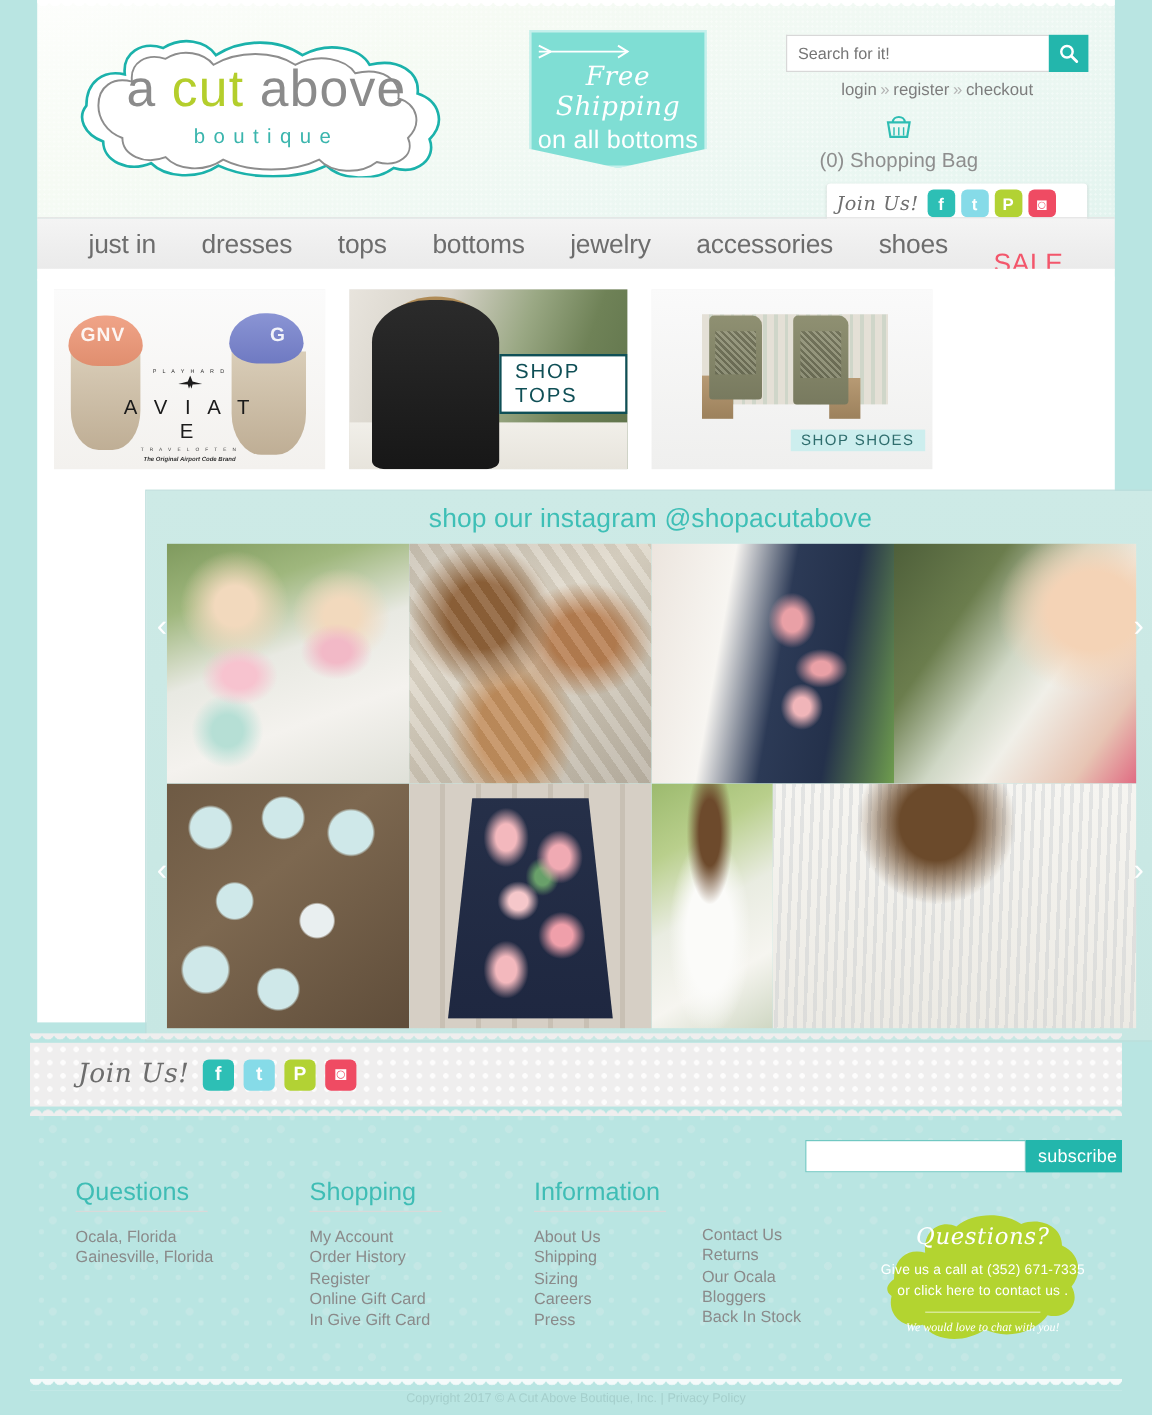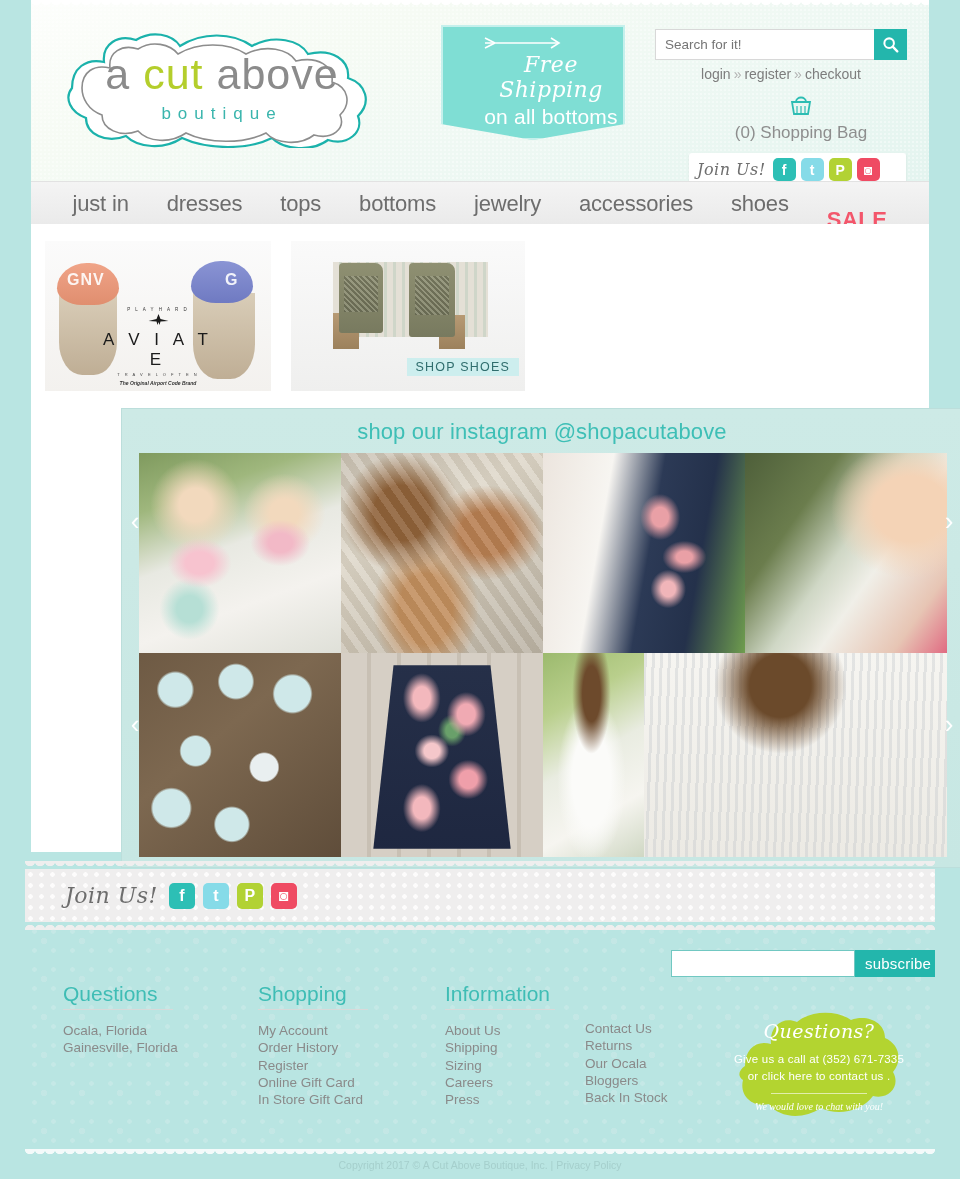--- a/index.html
+++ b/index.html
@@ -40,21 +40,20 @@
   .logo-main .accent{color:#b4ce2c;}
   .logo-sub{font-size:17px;letter-spacing:7px;color:#3ab5ad;margin-top:8px;font-weight:300;}
 
   
   .ship-tag{
     position:absolute;left:441px;top:25px;width:148px;height:115px;
     background:#7fded4;
     clip-path:polygon(0 0,100% 0,100% 86%,50% 100%,0 86%);
     color:#fff;text-align:center;
     box-shadow:inset 0 0 0 2px rgba(255,255,255,.55);
-    padding-left:36px;
   }
   .ship-arrow{margin-top:11px;display:block;}
   .ship-l1{font-family:"DejaVu Serif", serif;font-style:italic;font-size:22px;margin-top:2px;letter-spacing:.5px;}
   .ship-l2{font-size:21px;margin-top:3px;font-weight:300;letter-spacing:.2px;}
 
   
   .search-wrap{position:absolute;left:655px;top:29px;width:252px;height:31px;display:flex;}
   .search-input{
     flex:1;border:1px solid #d8d8d8;border-right:none;background:#fff;
     font-size:13.5px;color:#8d8d8d;padding:0 9px;outline:none;
@@ -65,21 +64,21 @@
     display:flex;align-items:center;justify-content:center;
   }
 
   .acct-links{
     position:absolute;left:655px;top:66px;width:252px;text-align:center;
     font-size:14px;color:#7d7d7d;
   }
   .acct-links a{color:#7d7d7d;text-decoration:none;}
   .acct-links .sep{color:#b3b3b3;margin:0 3px;}
 
-  .bag{position:absolute;left:675px;top:92px;width:252px;text-align:center;}
+  .bag{position:absolute;left:623px;top:92px;width:252px;text-align:center;}
   .bag-label{font-size:17px;color:#8e8e8e;margin-top:3px;}
 
   .joinus-head{
     position:absolute;left:689px;top:153px;width:217px;height:33px;
     background:#ffffff;border-radius:3px;display:flex;align-items:center;
     box-shadow:0 1px 2px rgba(0,0,0,.10);padding-left:8px;box-sizing:border-box;
   }
   .joinus-label{
     font-family:"DejaVu Serif", serif;font-style:italic;font-size:16px;color:#6f6f6f;
     margin-right:7px;letter-spacing:.5px;
@@ -100,21 +99,21 @@
   }
   .nav:after{
     content:"";position:absolute;left:0;right:0;bottom:-9px;height:9px;
     background:radial-gradient(circle at 5px 10px,#ededed 5px,rgba(0,0,0,0) 5.5px) repeat-x;
     background-size:10px 10px;
   }
   .nav a{
     font-size:22px;color:#6d6d6d;text-decoration:none;padding:0 19px;font-weight:400;
     letter-spacing:-.2px;
   }
-  .nav a.sale{color:#f3566b;font-weight:bold;letter-spacing:.5px;margin-top:32px;}
+  .nav a.sale{color:#f3566b;font-weight:normal;letter-spacing:.5px;margin-top:32px;}
 
   
   .main{
     position:absolute;left:31px;top:224px;width:898px;height:628px;background:#ffffff;
   }
 
   
   .banners{position:absolute;left:14px;top:17px;width:870px;height:150px;display:flex;gap:20px;}
   .banner{position:relative;overflow:hidden;cursor:pointer;background:#f2f2f2;}
   .b1{width:226px;}
@@ -357,20 +356,30 @@
             <svg width="20" height="11" viewBox="0 0 20 11" style="margin:1px 0;">
               <path d="M10 0 L12 5 L20 7 L12 7.5 L11 11 L10 8 L9 11 L8 7.5 L0 7 L8 5 Z" fill="#1b1b1b"></path>
             </svg>
             <div class="av-main">A V I A T E</div>
             <div class="av-s1">T R A V E L   O F T E N</div>
             <div class="av-s2">The Original Airport Code Brand</div>
           </div>
         </div>
       </div>
 
+      <div class="banner b2">
+        <div class="banner-in">
+          <div class="bg"></div>
+          <div class="whitewall"></div>
+          <div class="hair2"></div>
+          <div class="face"></div>
+          <div class="model"></div>
+          <div class="shop-tops">SHOP TOPS</div>
+        </div>
+      </div>
 
       <div class="banner b3">
         <div class="banner-in">
           <div class="bg"></div>
           <div class="plaid"></div>
           <div class="heel" style="left:42px;top:72px;width:26px;height:36px;"></div>
           <div class="bootie" style="left:48px;top:22px;width:44px;height:70px;"></div>
           <div class="heel" style="left:148px;top:74px;width:26px;height:34px;"></div>
           <div class="bootie" style="left:118px;top:22px;width:46px;height:74px;"></div>
           <div class="shop-shoes">SHOP SHOES</div>
@@ -470,21 +479,21 @@
       </ul>
     </div>
 
     <div class="fcol c-shop">
       <div class="fcol-title">Shopping</div>
       <ul>
         <li>My Account</li>
         <li>Order History</li>
         <li>Register</li>
         <li>Online Gift Card</li>
-        <li>In Store Gift Card</li>
+        <li>In Give Gift Card</li>
       </ul>
     </div>
 
     <div class="fcol c-info">
       <div class="fcol-title">Information</div>
       <ul>
         <li>About Us</li>
         <li>Shipping</li>
         <li>Sizing</li>
         <li>Careers</li>

